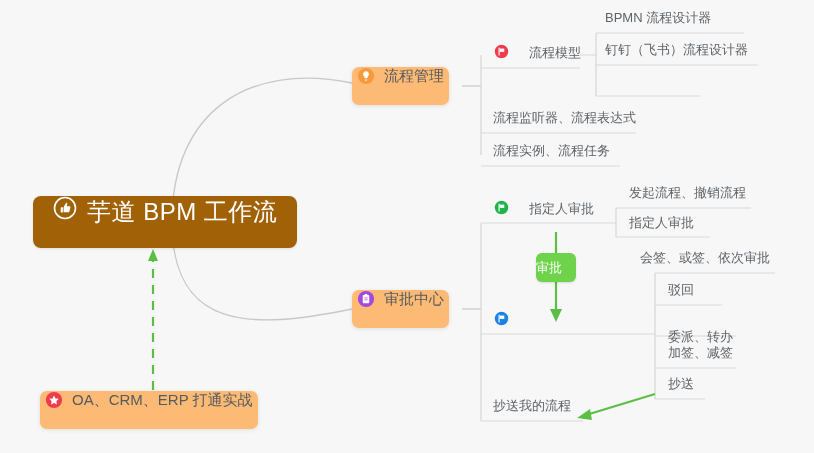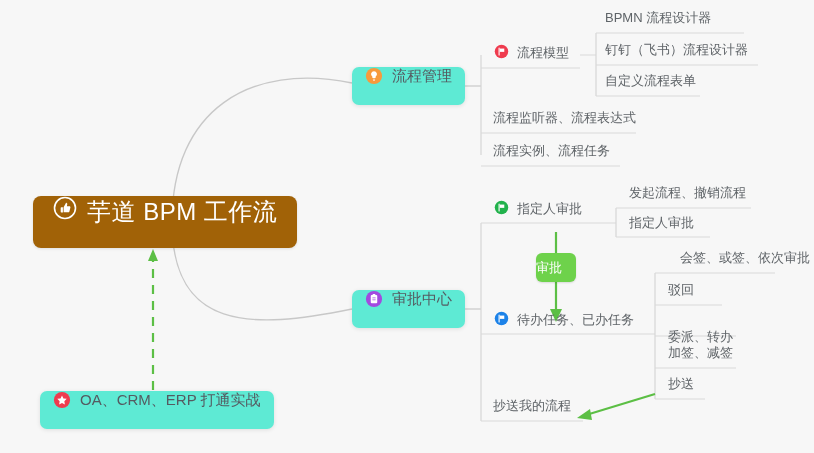--- a/index.html
+++ b/index.html
@@ -44,38 +44,38 @@
     color: #ffffff;
     font-size: 24px;
     box-shadow: 0 1px 3px rgba(0,0,0,0.10);
   }
   .root-node .label {
     margin-left: 10px;
     letter-spacing: 0.5px;
   }
   
   .card-node {
-    background: #5eead4;
+    background: #fdba74;
     border-radius: 7px;
-    padding: 0 13px;
+    padding: 0 5px;
     height: 38px;
     color: #555b61;
     font-size: 15px;
     box-shadow: 0 1px 4px rgba(0,0,0,0.10);
   }
   .card-node .label { margin-left: 9px; }
   
   .leaf-node {
     color: #5f6468;
     font-size: 13px;
     background: transparent;
     padding: 0 4px;
     height: 24px;
   }
-  .leaf-node .label { margin-left: 8px; }
+  .leaf-node .label { margin-left: 20px; }
   .leaf-node.no-icon .label { margin-left: 0; }
 
   
   .anno-box {
     position: absolute;
     background: #6ed24b;
     border-radius: 6px;
     color: #ffffff;
     font-size: 13px;
     display: flex;
@@ -188,23 +188,20 @@
     </span>
     <span class="label">流程模型</span>
   </div>
 
   <div class="node leaf-node no-icon" style="left:601px; top:9px;">
     <span class="label">BPMN 流程设计器</span>
   </div>
   <div class="node leaf-node no-icon" style="left:601px; top:41px;">
     <span class="label">钉钉（飞书）流程设计器</span>
   </div>
-  <div class="node leaf-node no-icon" style="left:601px; top:72px;">
-    <span class="label">自定义流程表单</span>
-  </div>
 
   <div class="node leaf-node no-icon" style="left:489px; top:109px;">
     <span class="label">流程监听器、流程表达式</span>
   </div>
 
   <div class="node leaf-node no-icon" style="left:489px; top:142px;">
     <span class="label">流程实例、流程任务</span>
   </div>
 
   <div class="node card-node" style="left:352px; top:290px;">
@@ -243,24 +240,23 @@
   </div>
 
   <div class="node leaf-node" style="left:490px; top:311px;">
     <span class="icon">
       <svg width="15" height="15" viewBox="0 0 20 20">
         <circle cx="10" cy="10" r="9" fill="#1c82e8"></circle>
         <path d="M6.8 5.4v9.2" stroke="#ffffff" stroke-width="1.5" stroke-linecap="round"></path>
         <path d="M7.6 6.1h6.1v4.4H7.6z" fill="#ffffff"></path>
       </svg>
     </span>
-    <span class="label">待办任务、已办任务</span>
-  </div>
-
-  <div class="node leaf-node no-icon" style="left:676px; top:249px;">
+  </div>
+
+  <div class="node leaf-node no-icon" style="left:636px; top:249px;">
     <span class="label">会签、或签、依次审批</span>
   </div>
   <div class="node leaf-node no-icon" style="left:664px; top:281px;">
     <span class="label">驳回</span>
   </div>
   <div class="node leaf-node no-icon" style="left:664px; top:312px;margin-top:16px;">
     <span class="label">委派、转办</span>
   </div>
   <div class="node leaf-node no-icon" style="left:664px; top:344px;">
     <span class="label">加签、减签</span>

